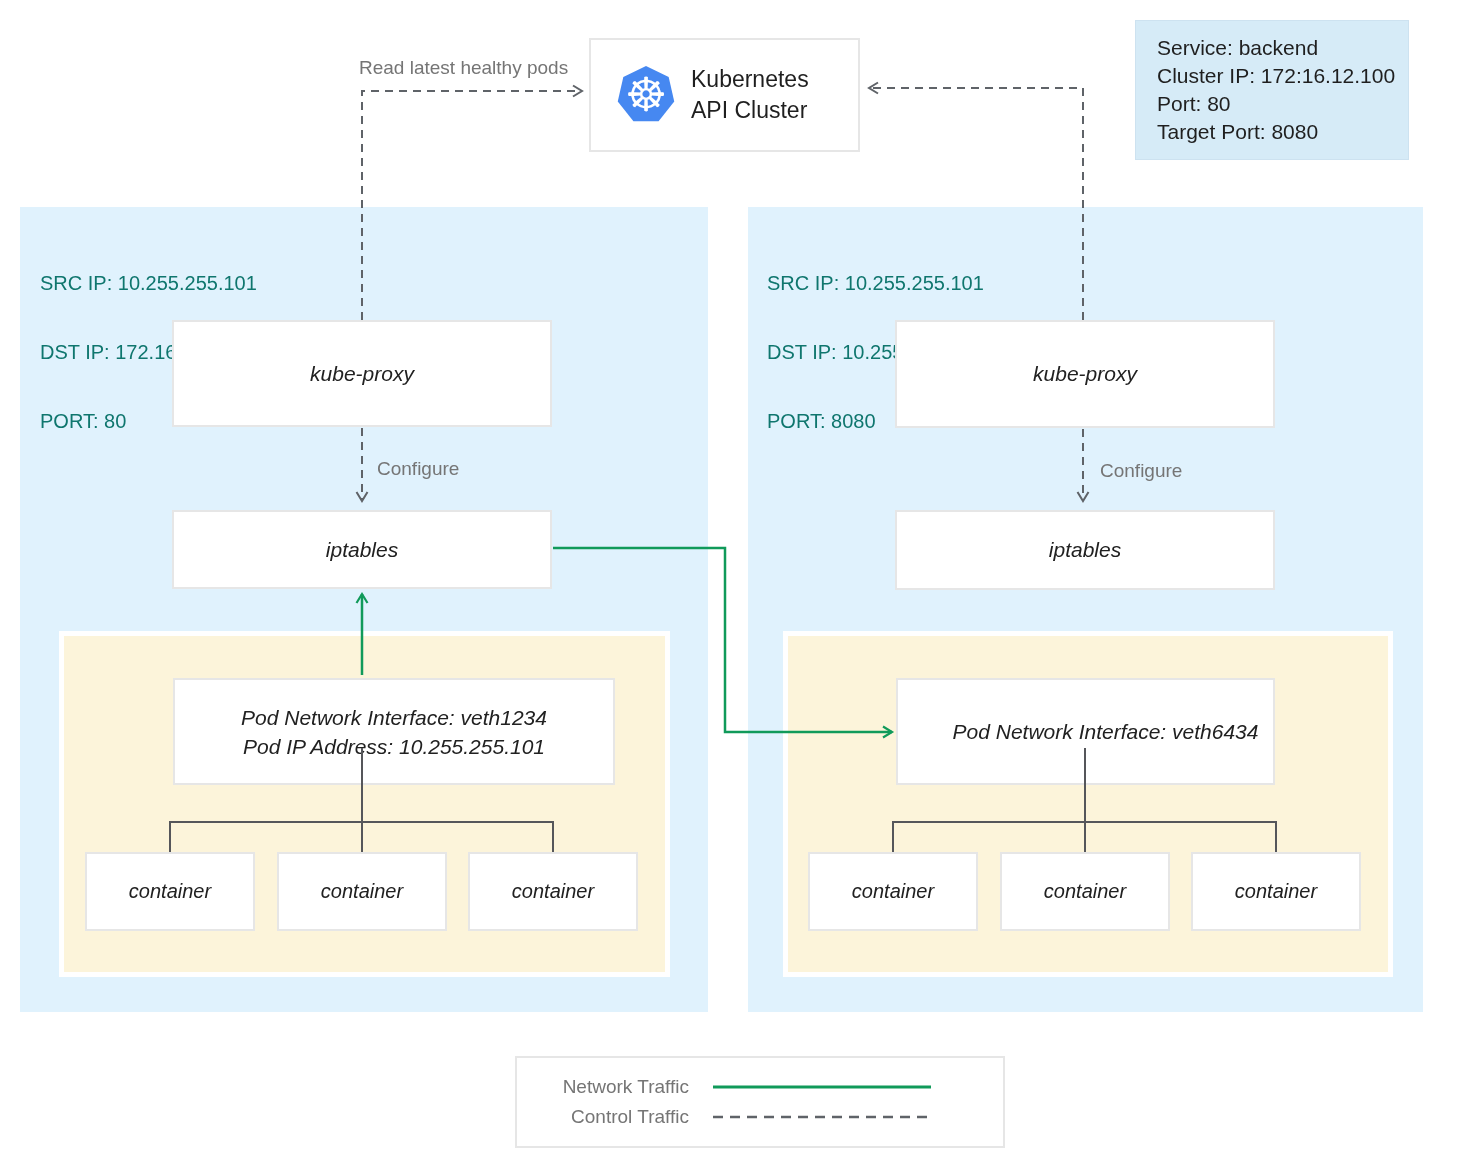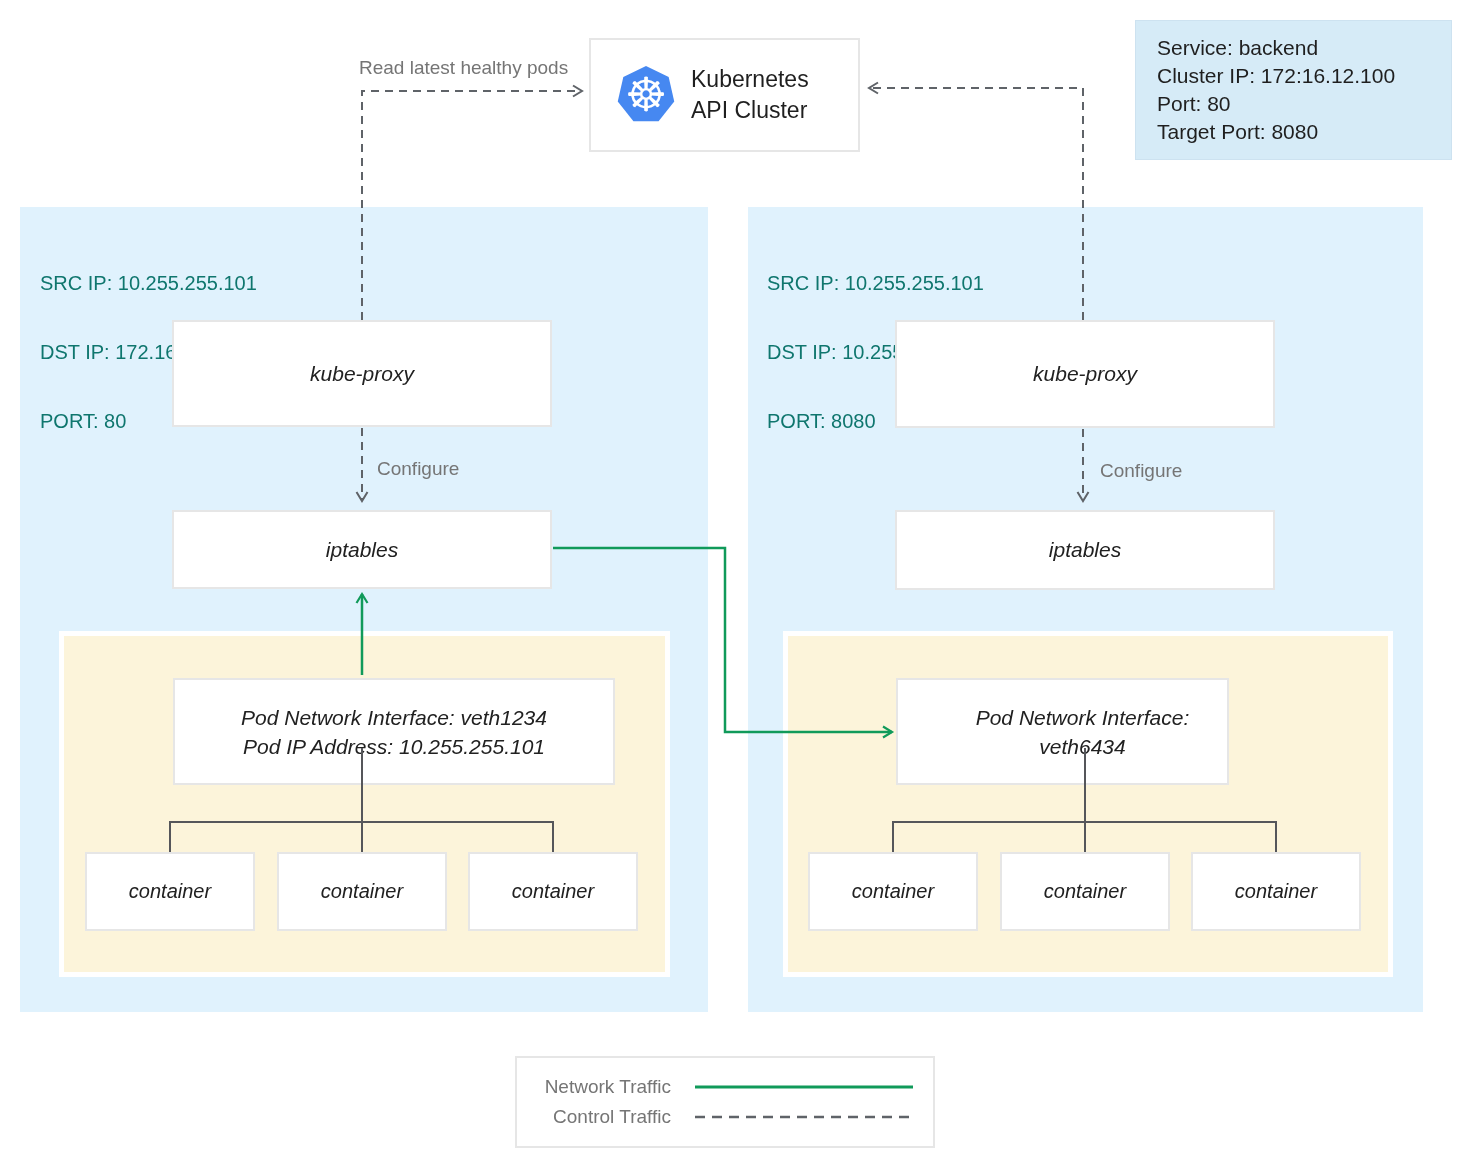--- a/index.html
+++ b/index.html
@@ -24,29 +24,29 @@
   
   #api-box{position:absolute;left:589px;top:38px;width:271px;height:114px;background:#fff;
            border:2px solid #e6e6e6;box-sizing:border-box;display:flex;align-items:center;
            padding-left:26px;gap:16px;}
   #api-box .k8s-logo{width:58px;height:58px;background:#4688f1;color:#ffffff;
            clip-path:polygon(50% 0%,89.1% 18.8%,98.7% 61.1%,71.7% 95.1%,28.3% 95.1%,1.3% 61.1%,10.9% 18.8%);
            display:flex;align-items:center;justify-content:center;font-size:47px;line-height:58px;}
   #api-box .api-label{color:#1f1f1f;font-size:23px;line-height:31px;}
 
   
-  #service-box{position:absolute;left:1135px;top:20px;width:317px;height:140px;background:#d6ebf7;
+  #service-box{position:absolute;left:1135px;top:20px;width:274px;height:140px;background:#d6ebf7;
            border:1px solid #cde2f0;box-sizing:border-box;padding:13px 0 0 21px;
            color:#1f1f1f;font-size:21px;line-height:28px;}
 
   
   .edge-label{position:absolute;color:#757575;font-size:19px;white-space:nowrap;}
 
   
-  #legend{position:absolute;left:515px;top:1056px;width:420px;height:92px;background:#fff;
+  #legend{position:absolute;left:515px;top:1056px;width:490px;height:92px;background:#fff;
           border:2px solid #e6e6e6;box-sizing:border-box;
           display:flex;flex-direction:column;justify-content:center;gap:8px;padding:0 20px;}
   .legend-row{display:flex;align-items:center;}
   .legend-label{width:152px;text-align:right;color:#757575;font-size:19px;margin-right:24px;}
   .legend-swatch{flex:0 0 auto;}
 
   
   #connections{position:absolute;left:0;top:0;width:1472px;height:1172px;pointer-events:none;}
 </style>
 </head>
@@ -106,21 +106,21 @@
   </div>
 
   <div class="wbox" style="left:895px;top:320px;width:380px;height:108px;">
     <span>kube-proxy</span>
   </div>
   <div class="wbox" style="left:895px;top:510px;width:380px;height:80px;">
     <span>iptables</span>
   </div>
 
   <div class="pod" style="left:783px;top:631px;width:610px;height:346px;"></div>
-  <div class="wbox podni" style="left:896px;top:678px;width:333px;height:107px;padding-left:40px;">
+  <div class="wbox podni" style="left:896px;top:678px;width:379px;height:107px;padding-left:40px;">
     <div>Pod Network Interface: veth6434</div>
   </div>
   <div class="wbox" style="left:808px;top:852px;width:170px;height:79px;font-size:20px;">
     <span>container</span>
   </div>
   <div class="wbox" style="left:1000px;top:852px;width:170px;height:79px;font-size:20px;">
     <span>container</span>
   </div>
   <div class="wbox" style="left:1191px;top:852px;width:170px;height:79px;font-size:20px;">
     <span>container</span>

